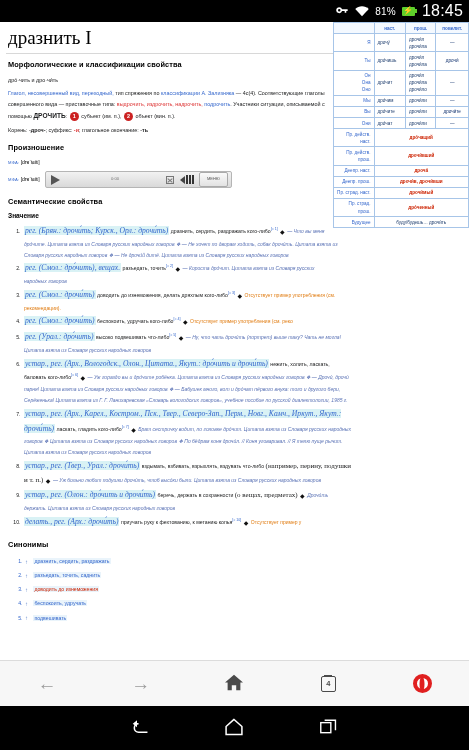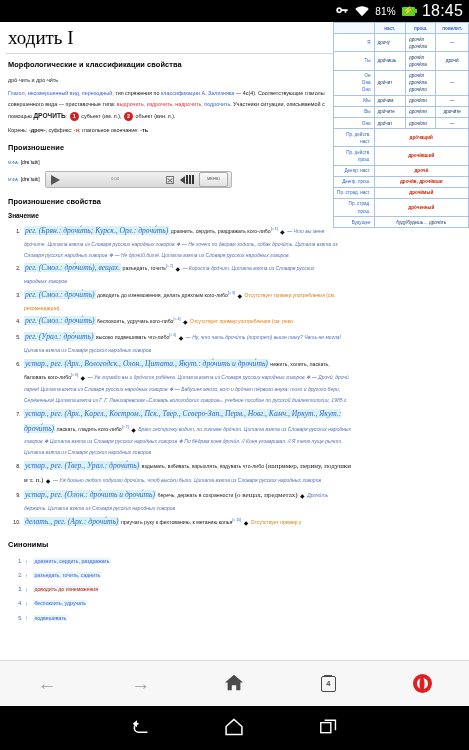--- a/index.html
+++ b/index.html
@@ -218,21 +218,21 @@
   <span class="sb-pct">81%</span>
   <span class="batt">
       <span>⚡</span>
     </span>
   <span class="sb-time">18:45</span>
 </div>
 
 <div id="page">
   <div id="content">
 
-    <h1 class="title">ходить I</h1>
+    <h1 class="title">дразнить I</h1>
     <div class="hr"></div>
 
     <table class="conj">
       <tbody>
           <tr>
         <th></th>
         <th>наст.</th>
         <th>прош.</th>
         <th>повелит.</th>
       </tr>
@@ -360,21 +360,21 @@
           <span class="spk"></span>
           <span class="bars">
               <i></i>
               <i></i>
               <i></i>
             </span>
           <span class="menu">МЕНЮ</span>
         </span>
       </div>
 
-      <h2 class="sect" style="margin-top:9px">Произношение свойства</h2>
+      <h2 class="sect" style="margin-top:9px">Семантические свойства</h2>
       <h3 class="sub">Значение</h3>
     </div>
 
     <ol class="defs">
       <li style="width:316px">
         <span class="gloss">рег. (Брян.: дрочи́ть; Курск., Орл.: дрочи́ть)</span>
         <span class="defn">дразнить, сердить, раздражать кого-либо</span><span class="sup">[≈ 1]</span>
         <span class="dia">◆</span>
         <span class="cite">— Что вы меня дро́чите. Цитата взята из Словаря русских народных говоров ❖ — Не хочет по дворам ходить, собак дрочи́ть. Цитата взята из Словаря русских народных говоров ❖ — Не дрочи́й дитё. Цитата взята из Словаря русских народных говоров</span>
       </li>

